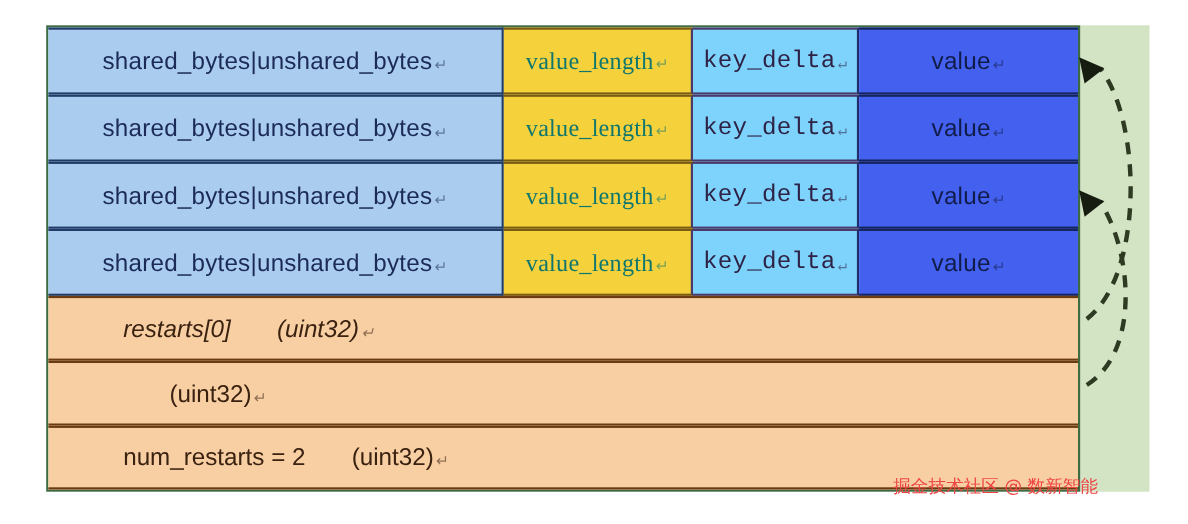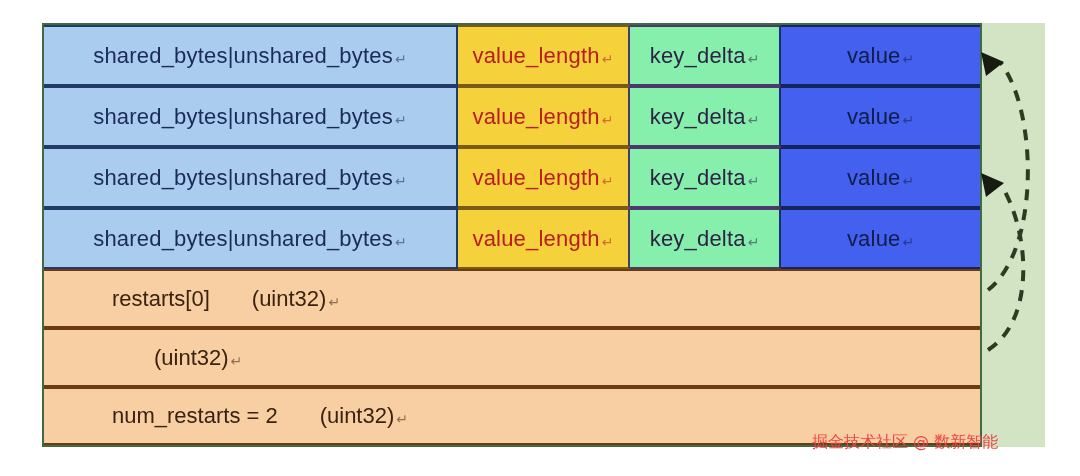--- a/index.html
+++ b/index.html
@@ -75,29 +75,31 @@
   .cell-keys {
     width: 446px;
     background: #aaccee;
   }
   .cell-vlen {
     width: 185px;
     background: #f5d23c;
     border-top-color: #7a5b12;
     border-bottom-color: #7a5b12;
     border-right-color: #4a3a6b;
-    color: #b91c1c;
+    color: #0f766e;
+    font-family: Liberation Serif, serif;
   }
   .cell-kdelta {
     width: 163px;
-    background: #86efac;
+    background: #7dd3fc;
     border-top-color: #4a3a6b;
     border-bottom-color: #4a3a6b;
     border-right-color: #1f2f6b;
     color: #2e2246;
+    font-family: Liberation Mono, monospace;
   }
   .cell-value {
     width: 214px;
     background: #4361ee;
     border-top-color: #15245c;
     border-bottom-color: #15245c;
     border-right: none;
     color: #111c4a;
   }
 
@@ -119,21 +121,21 @@
     border-top: 2px solid #6b3b12;
     border-bottom: 2px solid #6b3b12;
     box-sizing: border-box;
     display: flex;
     align-items: center;
     font-size: 22px;
     color: #3a2110;
     padding-left: 68px;
     white-space: nowrap;
   }
-  .restart-row.s0 { top: 244px; }
+  .restart-row.s0 { top: 244px; font-style: italic; }
   .restart-row.s1 { top: 303px; }
   .restart-row.s2 { top: 362px; height: 58px; }
 
   .restart-label { display: inline-block; }
   .restart-type { display: inline-block; margin-left: 42px; }
 
   
   .arrows {
     position: absolute;
     left: 0;

